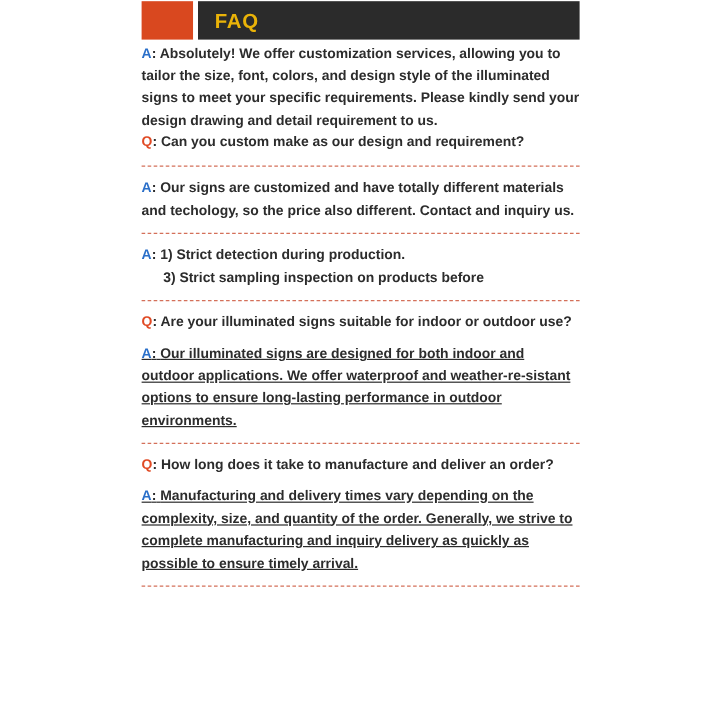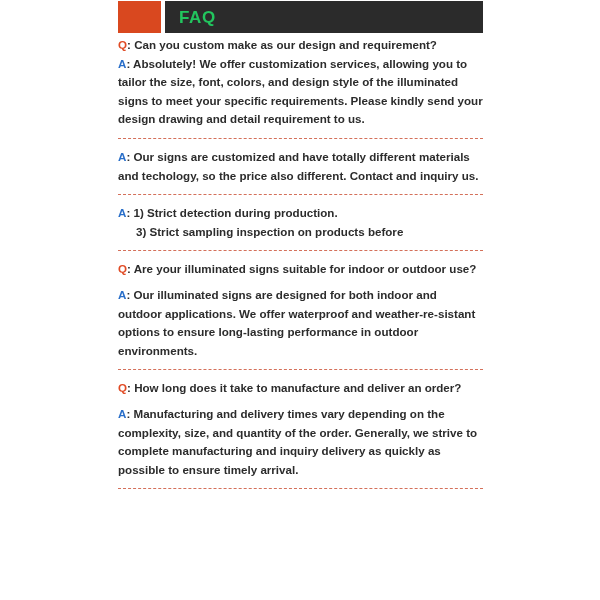--- a/index.html
+++ b/index.html
@@ -42,21 +42,21 @@
     background: #ffffff;
   }
   .header-bar {
     flex: 1 1 auto;
     height: 100%;
     background: #2b2b2b;
     display: flex;
     align-items: center;
   }
   .header-title {
-    color: #22c55e;
+    color: #eab308;
     font-size: 17px;
     font-weight: bold;
     letter-spacing: 0.6px;
     padding-left: 14px;
     line-height: 1;
   }
 
   
   .content {
     position: absolute;
@@ -82,20 +82,21 @@
   .marker-a {
     color: #2a6fc9;
     font-weight: bold;
   }
   .marker-colon {
     color: #2c2c2c;
     font-weight: bold;
   }
   .a-gap {
     margin-top: 7px;
+    text-decoration: underline;
   }
   .indent-sub {
     padding-left: 18px;
   }
 
   .divider {
     height: 0;
     border-top: 1px dashed #d4705a;
     margin: 0;
   }
@@ -112,26 +113,26 @@
     <div class="header-gap"></div>
     <div class="header-bar">
       <span class="header-title">FAQ</span>
     </div>
   </div>
 
   <div class="content">
 
     <div class="qa-block">
       <p class="qa-para">
+        <span class="marker-a">A</span><span class="marker-colon">:</span>
+        <span>Absolutely! We offer customization services, allowing you to tailor the size, font, colors, and design style of the illuminated signs to meet your specific requirements. Please kindly send your design drawing and detail requirement to us.</span>
+      </p>
+      <p class="qa-para">
         <span class="marker-q">Q</span><span class="marker-colon">:</span>
         <span>Can you custom make as our design and requirement?</span>
-      </p>
-      <p class="qa-para">
-        <span class="marker-a">A</span><span class="marker-colon">:</span>
-        <span>Absolutely! We offer customization services, allowing you to tailor the size, font, colors, and design style of the illuminated signs to meet your specific requirements. Please kindly send your design drawing and detail requirement to us.</span>
       </p>
     </div>
 
     <div class="divider div-space-top div-space-bot"></div>
 
     <div class="qa-block">
       <p class="qa-para">
         <span class="marker-a">A</span><span class="marker-colon">:</span>
         <span>Our signs are customized and have totally different materials and techology, so the price also different. Contact and inquiry us.</span>
       </p>

